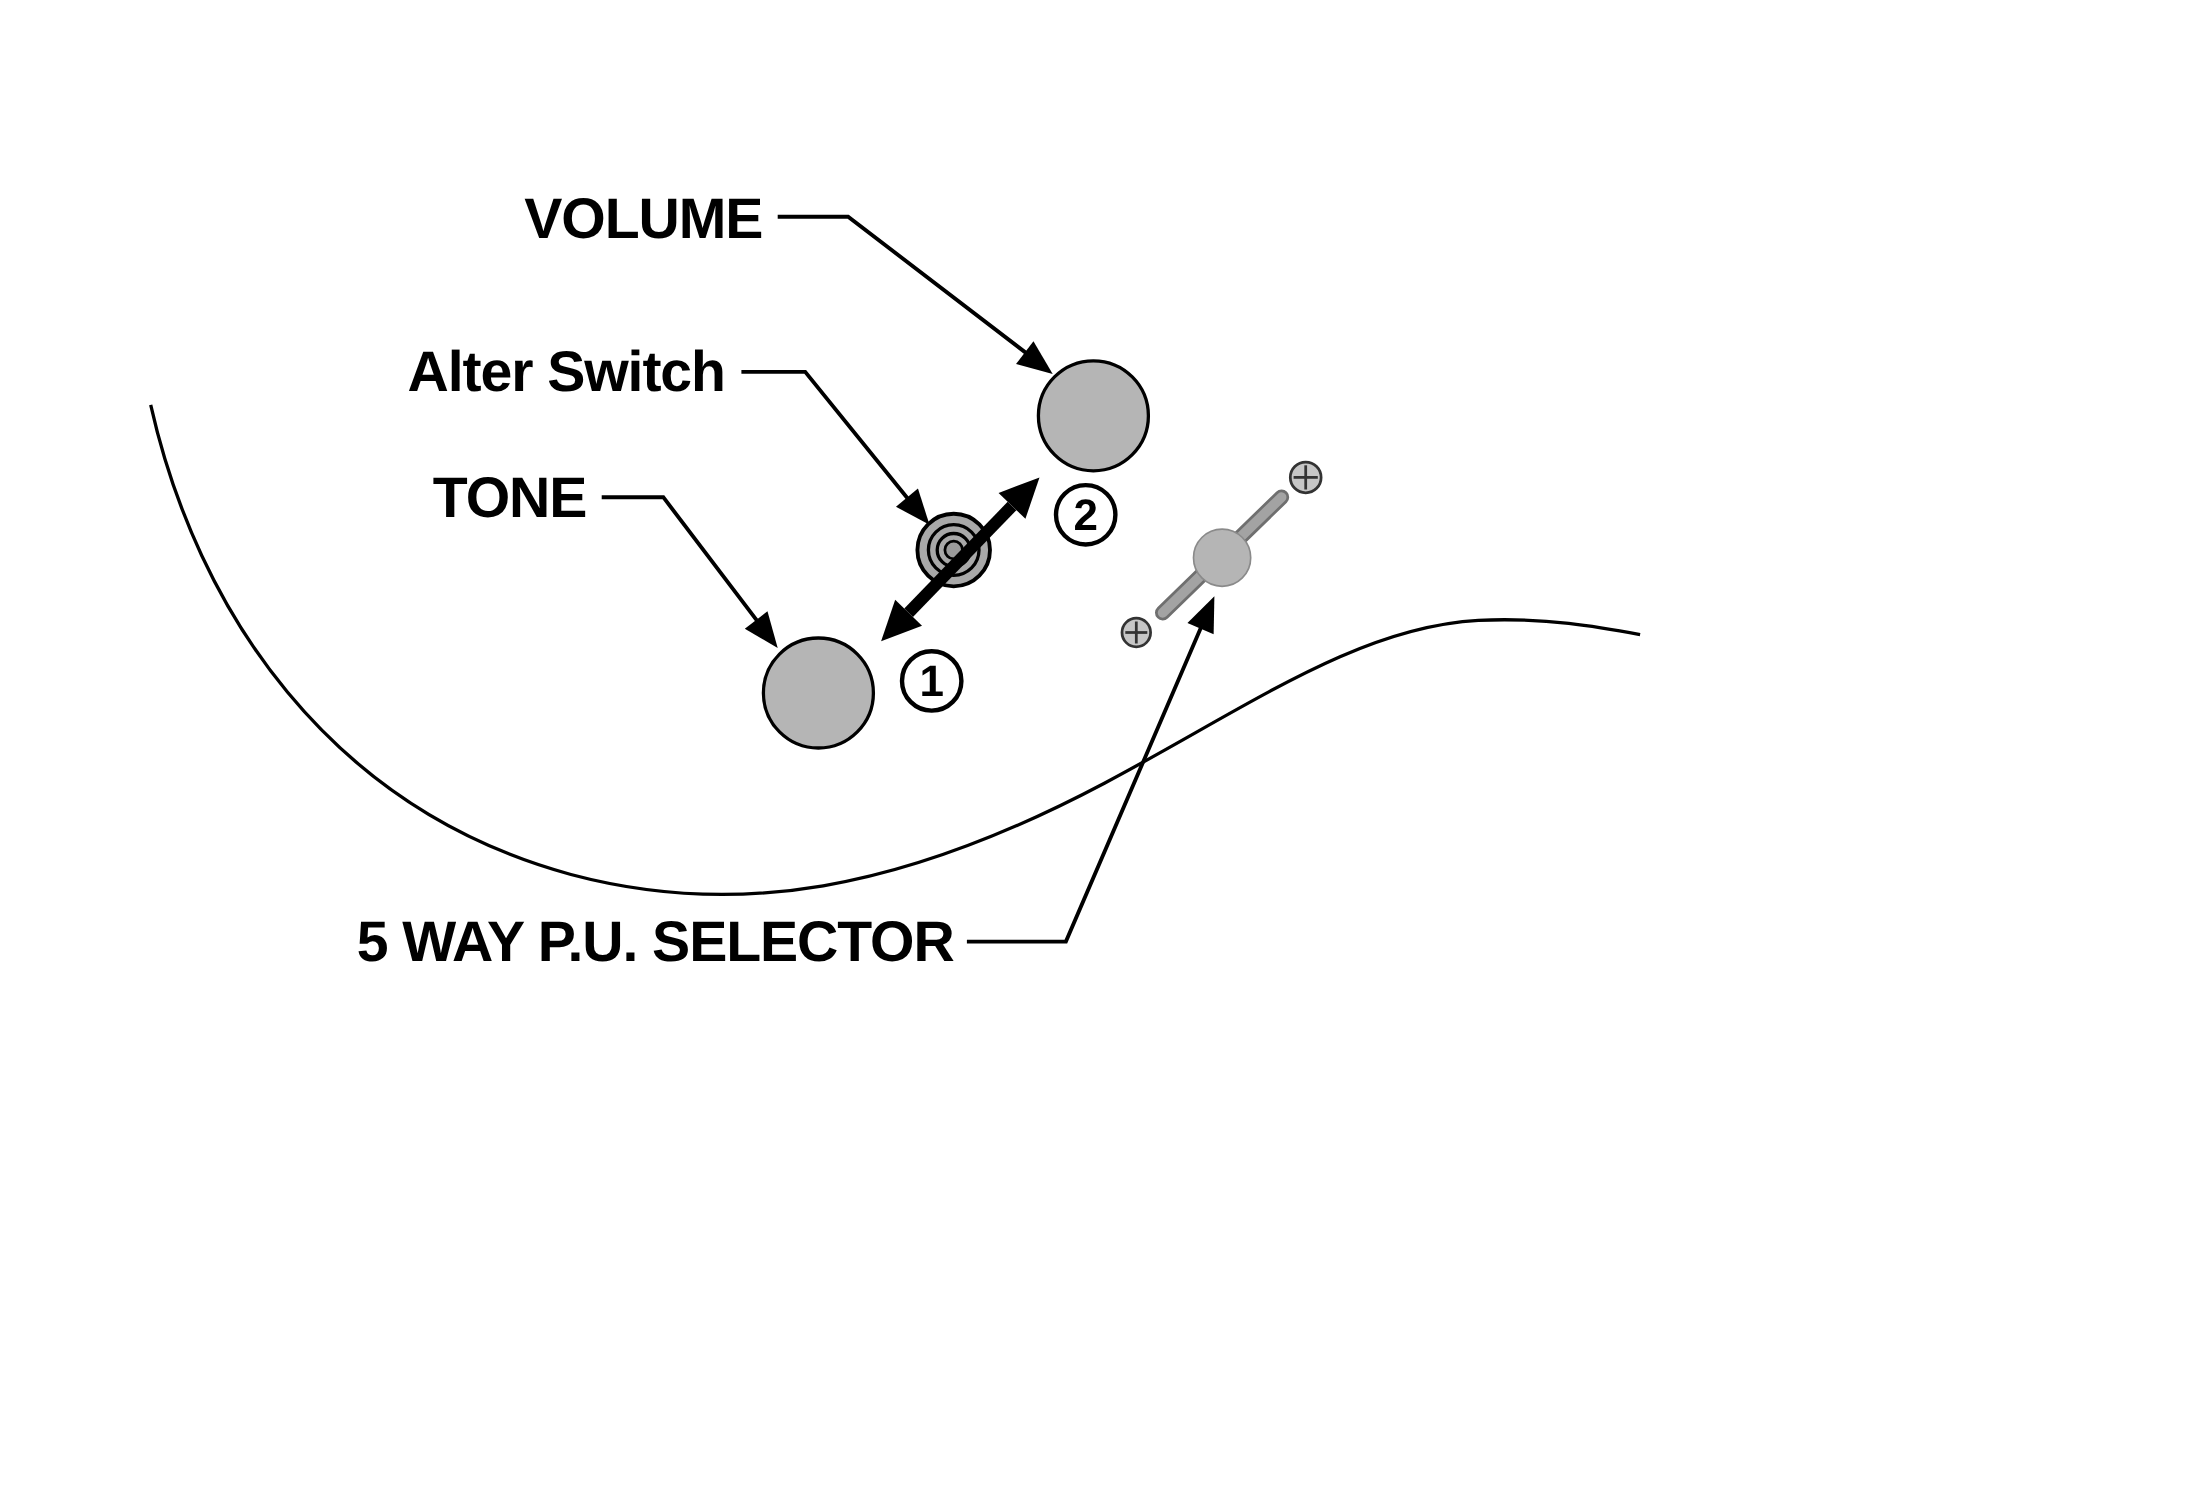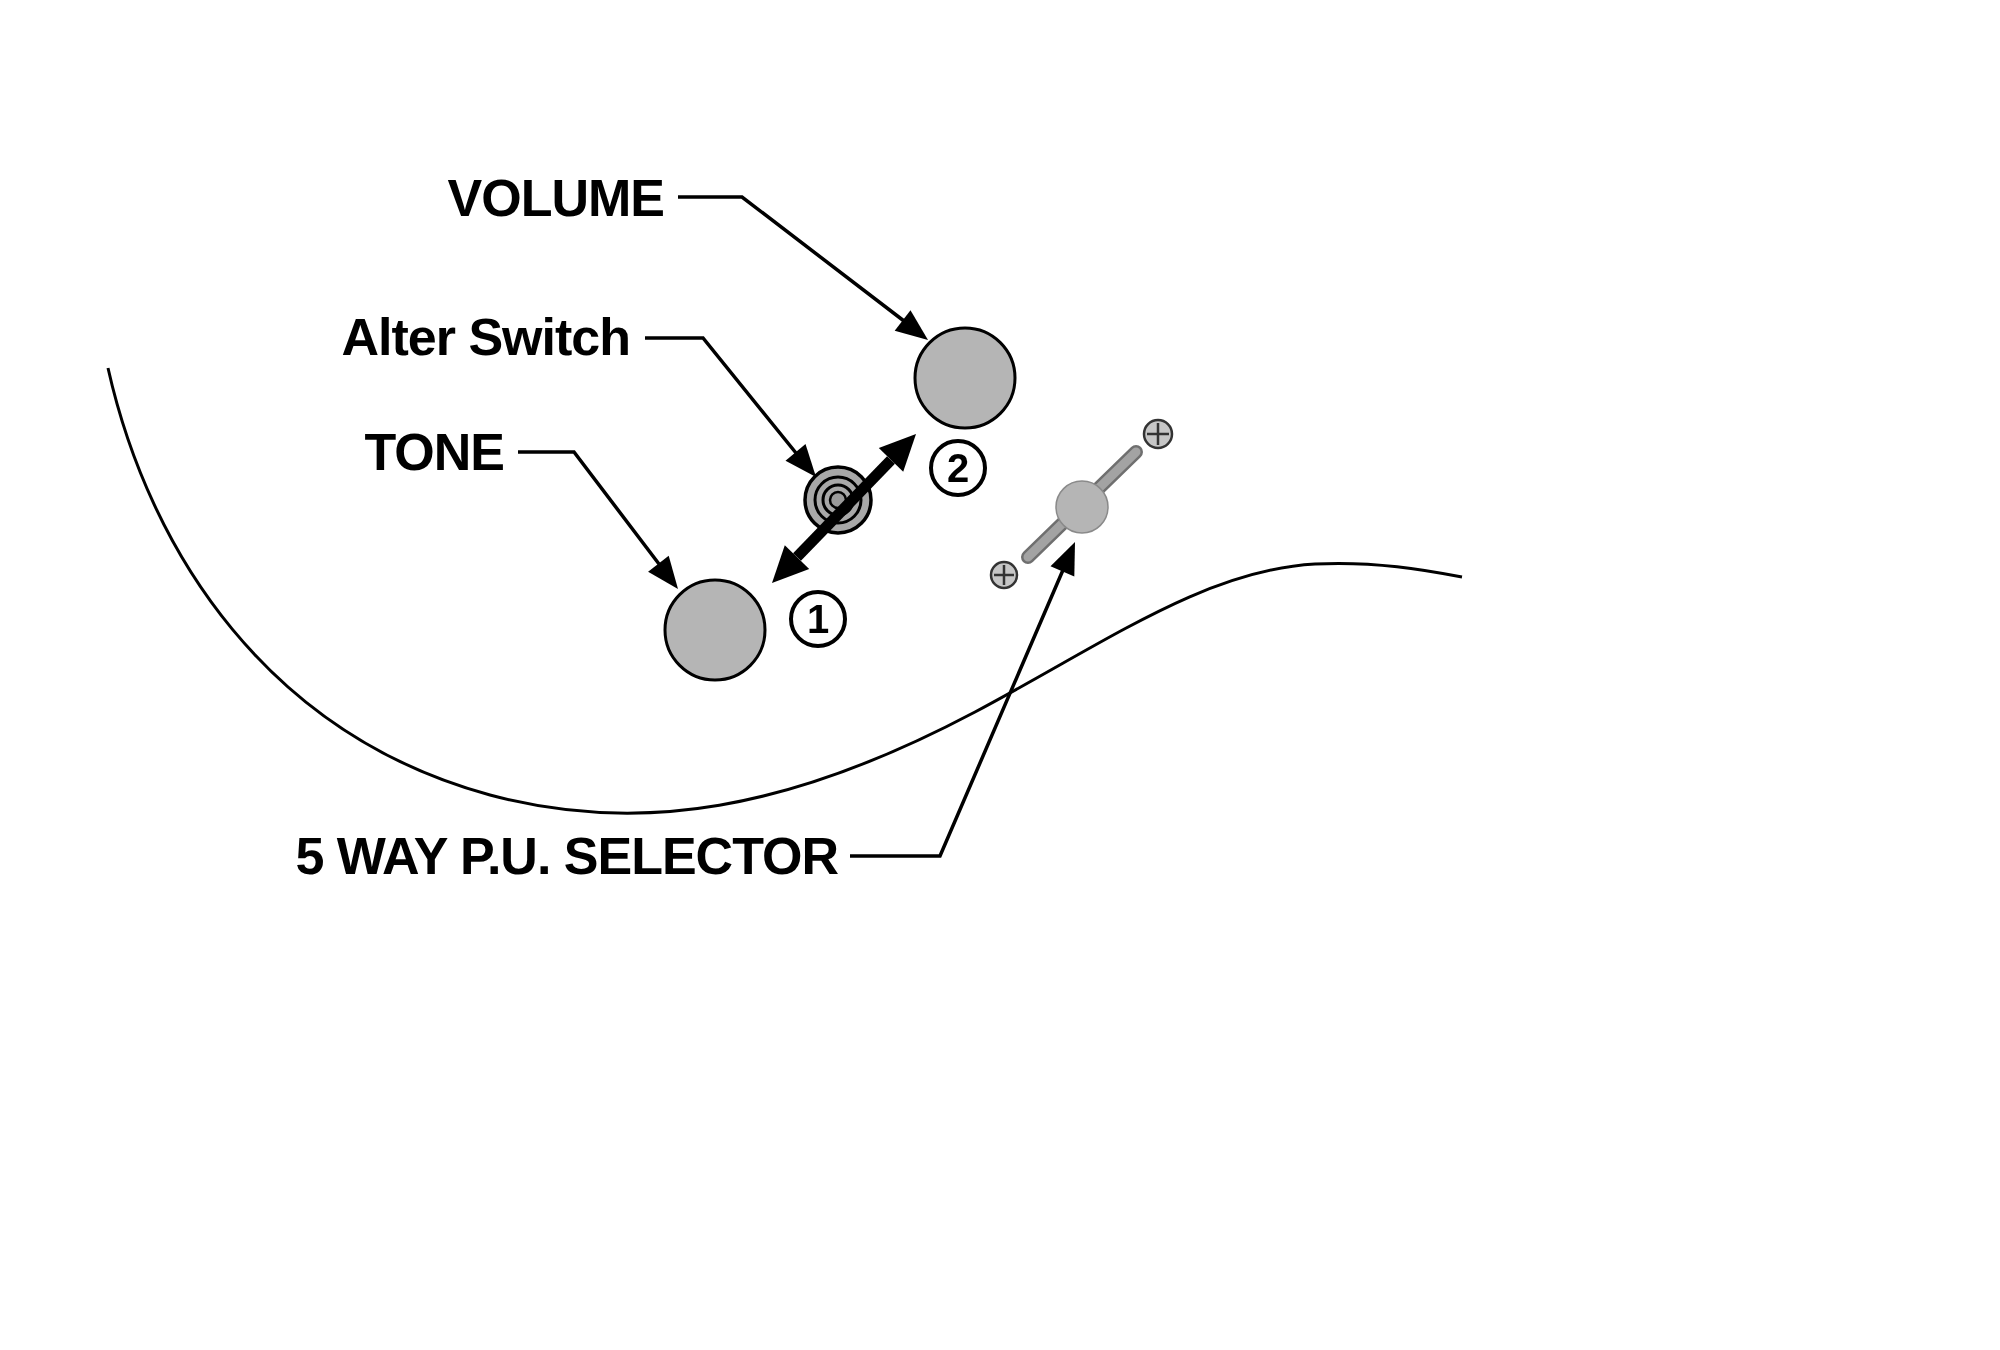--- a/index.html
+++ b/index.html
@@ -7,20 +7,21 @@
     padding: 0;
     background: #ffffff;
   }
   .stage {
     position: relative;
     width: 1783px;
     height: 1350px;
     background: #ffffff;
     overflow: hidden;
     font-family: "Liberation Sans", sans-serif;
+    margin-left: 29px;
   }
   svg { display: block; }
   .label-text {
     font-family: "Liberation Sans", sans-serif;
     font-weight: bold;
     font-size: 52px;
     letter-spacing: -1px;
     fill: #000000;
   }
   .marker-number {

